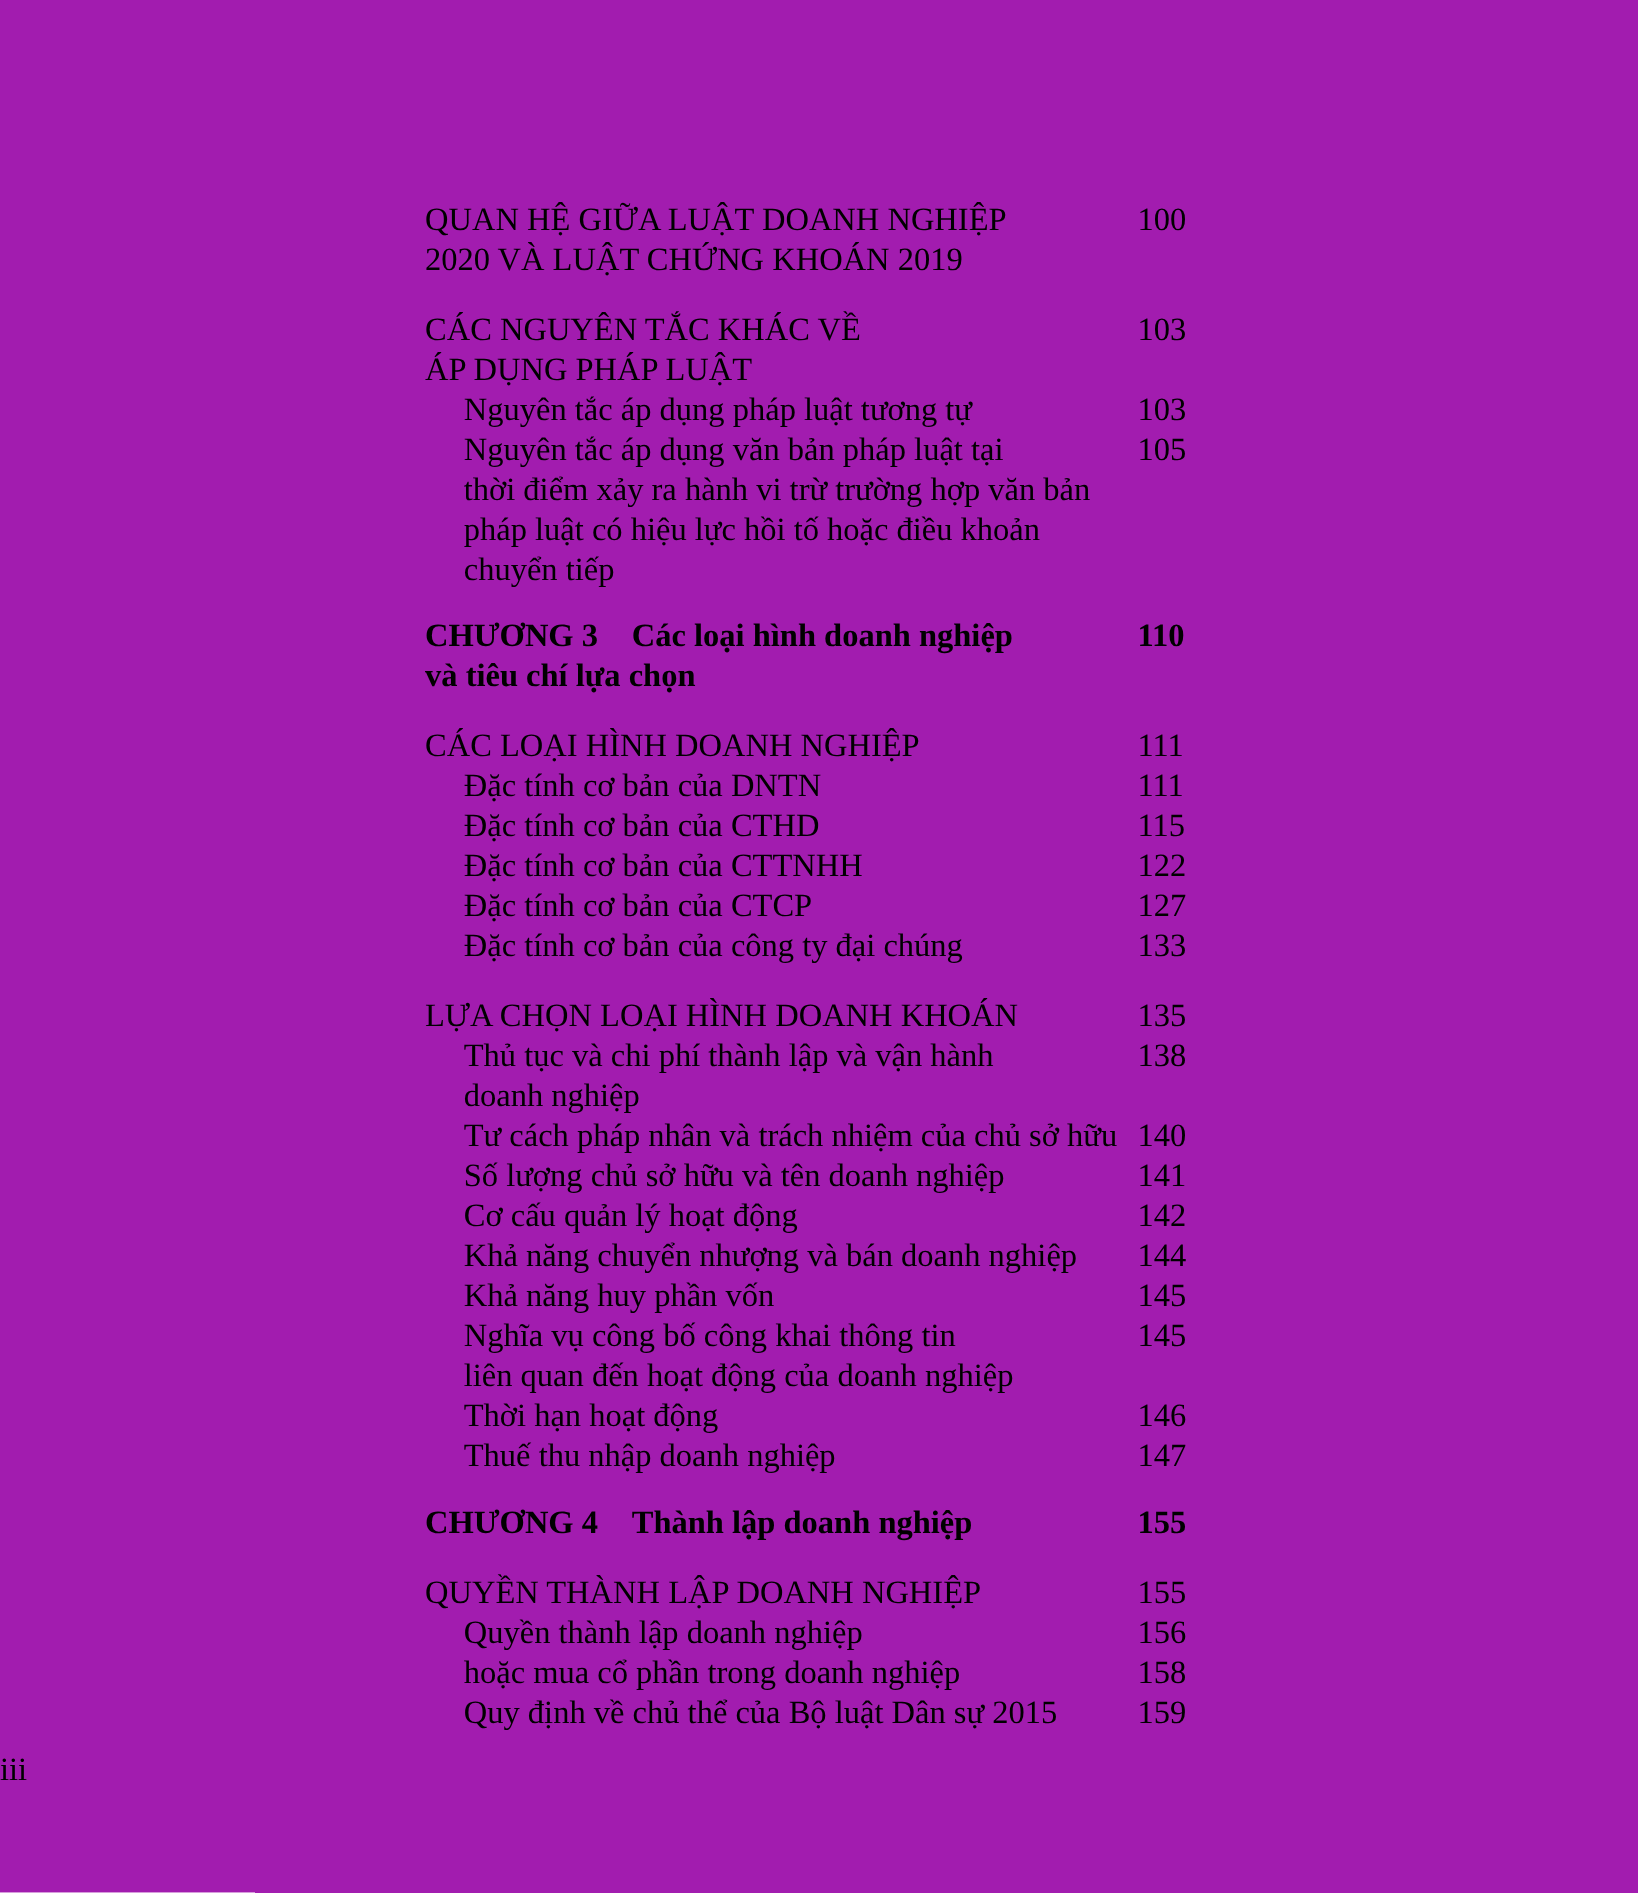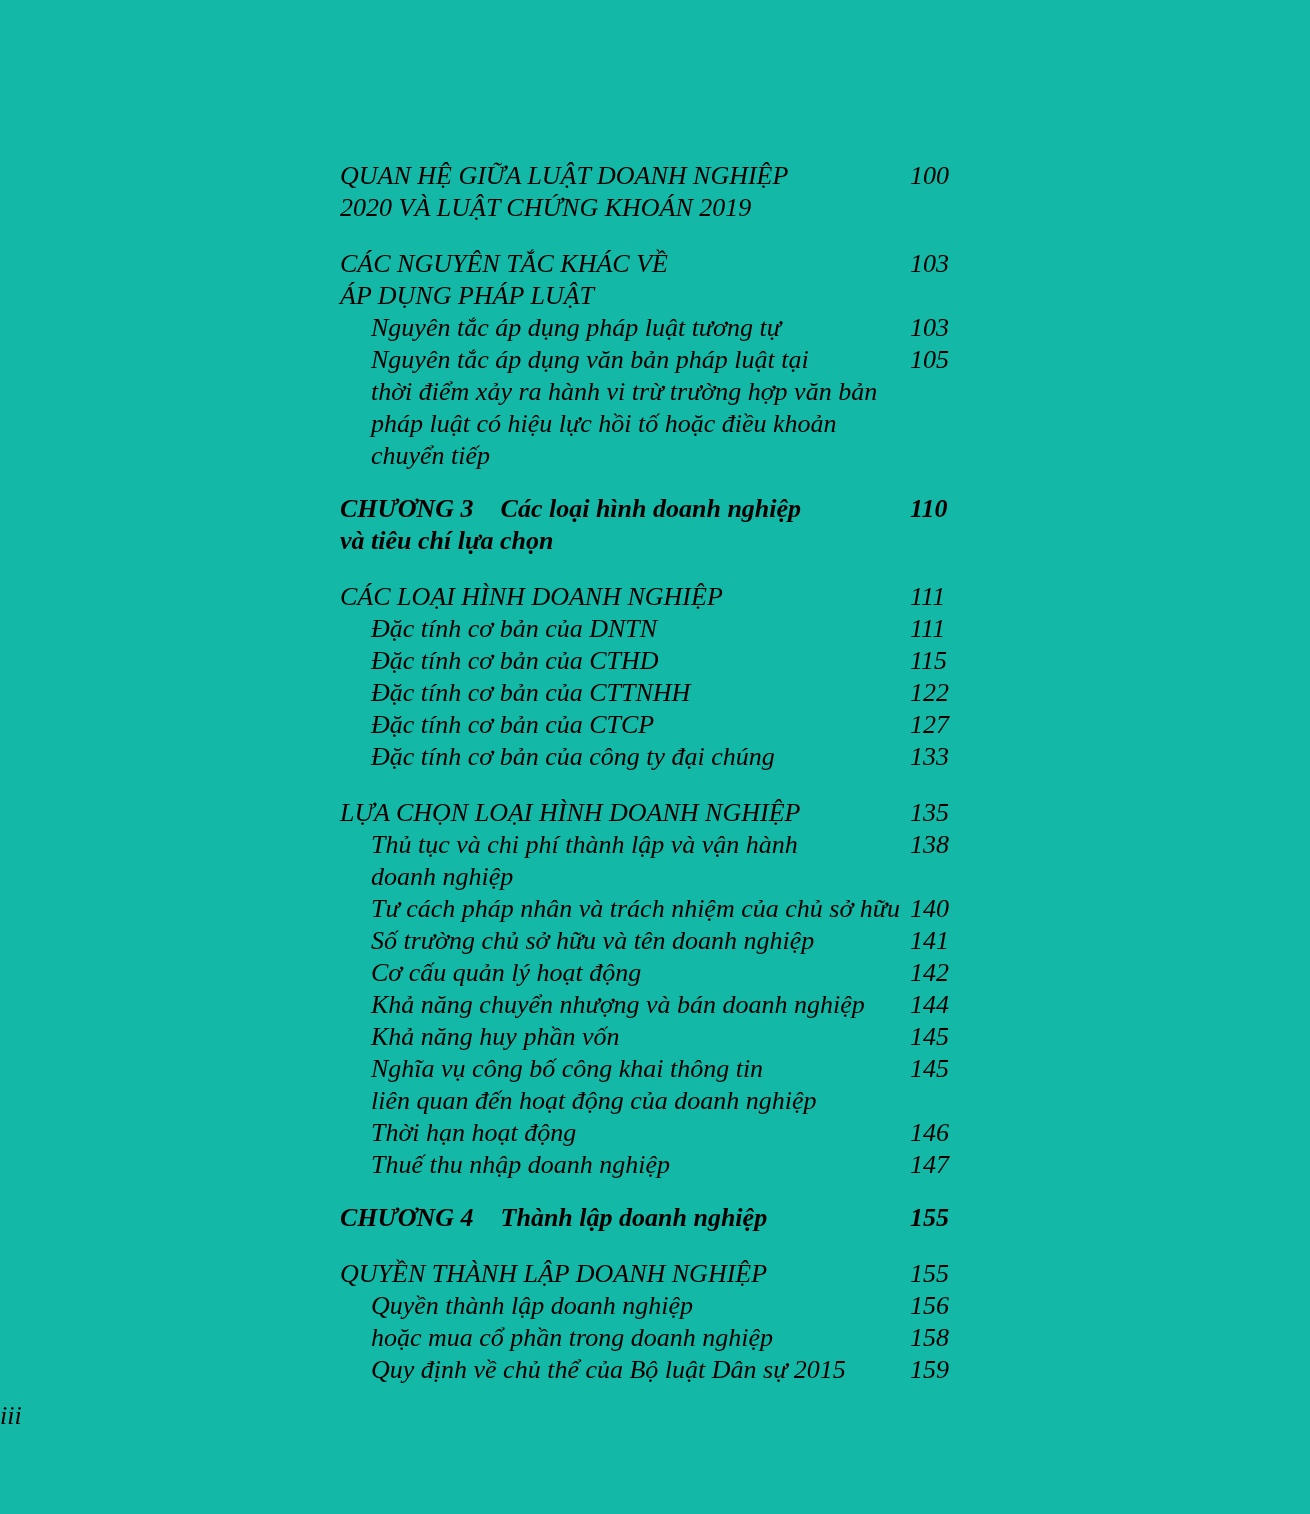--- a/index.html
+++ b/index.html
@@ -1,25 +1,24 @@
 <!DOCTYPE html>
 <html><head>
 <meta charset="utf-8">
 <style>
   * { margin: 0; padding: 0; box-sizing: border-box; }
   html, body { background: #ffffff; }
   .page {
     position: relative;
     width: 1310px;
     height: 1514px;
-    background: #14b8a6;
+    background: #a21caf;
     color: #000000;
     font-family: "Liberation Serif", "DejaVu Serif", serif;
     overflow: hidden;
-    font-style: italic;
   }
   .toc {
     position: absolute;
     left: 340px;
     top: 160px;
     width: 632px;
   }
   .row {
     display: flex;
     align-items: flex-start;
@@ -119,40 +118,40 @@
         <div class="pagenum">127</div>
       </div>
       <div class="row sub">
         <div class="title">
           <div class="line">Đặc tính cơ bản của công ty đại chúng</div>
         </div>
         <div class="pagenum">133</div>
       </div>
       <div class="row section">
         <div class="title">
-          <div class="line">LỰA CHỌN LOẠI HÌNH DOANH NGHIỆP</div>
+          <div class="line">LỰA CHỌN LOẠI HÌNH DOANH KHOÁN</div>
         </div>
         <div class="pagenum">135</div>
       </div>
       <div class="row sub">
         <div class="title">
           <div class="line">Thủ tục và chi phí thành lập và vận hành</div>
           <div class="line">doanh nghiệp</div>
         </div>
         <div class="pagenum">138</div>
       </div>
       <div class="row sub">
         <div class="title">
           <div class="line">Tư cách pháp nhân và trách nhiệm của chủ sở hữu</div>
         </div>
         <div class="pagenum">140</div>
       </div>
       <div class="row sub">
         <div class="title">
-          <div class="line">Số trường chủ sở hữu và tên doanh nghiệp</div>
+          <div class="line">Số lượng chủ sở hữu và tên doanh nghiệp</div>
         </div>
         <div class="pagenum">141</div>
       </div>
       <div class="row sub">
         <div class="title">
           <div class="line">Cơ cấu quản lý hoạt động</div>
         </div>
         <div class="pagenum">142</div>
       </div>
       <div class="row sub">

